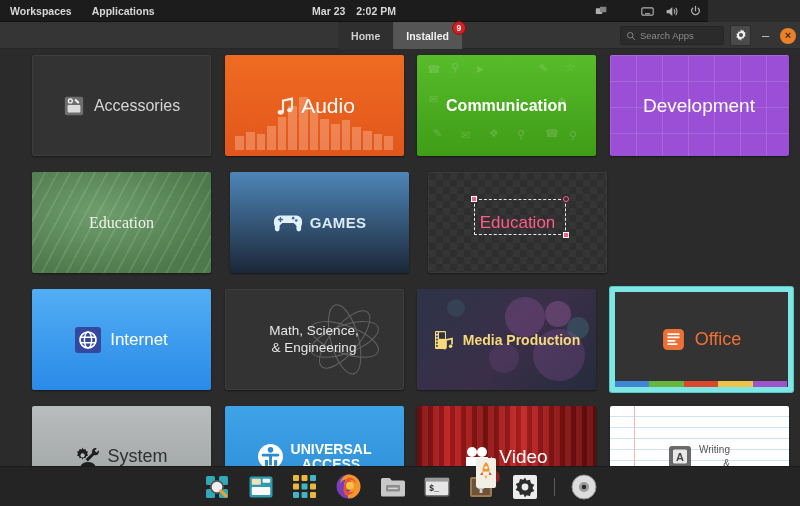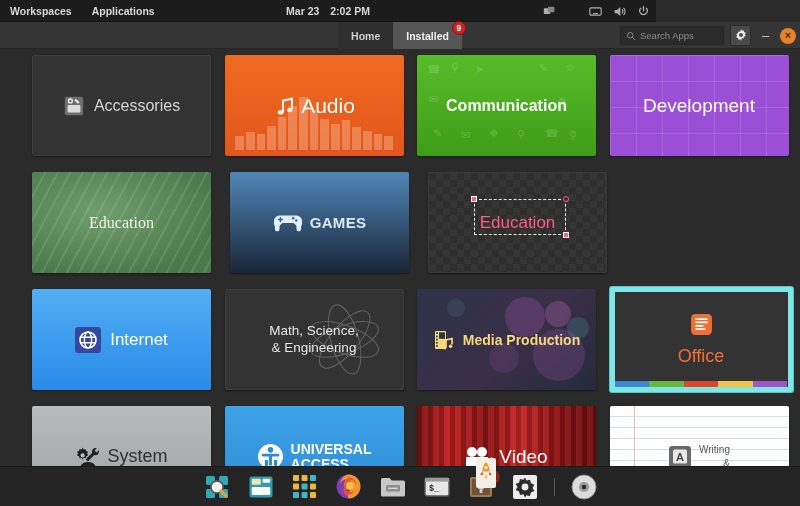--- a/index.html
+++ b/index.html
@@ -6,21 +6,21 @@
   html,body{ width:800px; height:506px; overflow:hidden; }
   body{
     font-family:"Liberation Sans", sans-serif;
     background:#2b2b2b;
     position:relative;
     -webkit-font-smoothing:antialiased;
   }
 
   
   #topbar{
-    position:absolute; left:0; top:0; width:656px; height:22px;
+    position:absolute; left:0; top:0; width:708px; height:22px;
     background:#1c1c1c;
     display:flex; align-items:center;
     color:#d8d8d8; font-size:10.5px; font-weight:bold;
     border-bottom:1px solid #111;
   }
   #topbar .tb-item{ padding:0 10px; line-height:22px; white-space:nowrap; }
   #topbar .tb-center{
     position:absolute; left:0; right:0; text-align:center;
     pointer-events:none;
   }
@@ -138,38 +138,38 @@
 
   .t-internet{ background:linear-gradient(180deg,#52aef4 0%,#2a8ae8 100%); gap:9px; }
   .t-internet .label{ color:#ffffff; font-size:17px; }
 
   .t-math{ background:#333333; border:1px solid #3d3d3d; }
   .t-math .label{ color:#e6e6e6; font-size:13.5px; text-align:center; line-height:1.25; white-space:normal;}
 
   .t-media{ background:linear-gradient(135deg,#2d3348 0%,#3a2f48 55%, #252b3c 100%); gap:6px; }
   .t-media .label{ color:#f5d97a; font-size:14px; font-weight:bold; }
 
-  .t-office{ background:#333333; gap:9px;flex-direction:column; }
+  .t-office{ background:#333333; gap:9px; }
   .t-office .label{ color:#ef7035; font-size:18px; }
   .cell.selected .tile{
     left:2px; top:4px; width:183px; height:105px;
     border:5px solid #7fe6e6; box-shadow:0 0 0 1px #59c6c6;
   }
   .officestripe{
     position:absolute; left:0; right:0; bottom:0; height:6px; z-index:5;
     display:flex;
   }
   .officestripe i{ display:block; height:100%; flex:1; }
 
   .t-system{ background:linear-gradient(180deg,#b9bcbd 0%,#9aa0a1 100%); gap:6px; }
   .t-system .label{ color:#303030; font-size:18px; }
 
   .t-ua{ background:linear-gradient(180deg,#3fa3e8 0%,#2a8ad2 100%); gap:7px; }
   .t-ua .label{ color:#ffffff; font-size:14px; font-weight:bold; line-height:1.05;
-     text-align:left; white-space:normal; }
+     text-align:center; white-space:normal; }
 
   .t-video{ background:linear-gradient(90deg,#7e1111 0%,#c02020 18%,#8d1414 38%,#c82626 58%,#8b1313 80%,#6f0e0e 100%); gap:6px; }
   .t-video .label{ color:#ffffff; font-size:19px; }
 
   .t-writing{ background:#ffffff; gap:7px; }
   .t-writing .label{ color:#555555; font-size:10px; text-align:right; line-height:1.35; white-space:normal;}
 
   
   .eq{ position:absolute; left:6%; right:6%; bottom:6px; height:52%;
        display:flex; align-items:flex-end; gap:2px; z-index:1; opacity:.33; }

